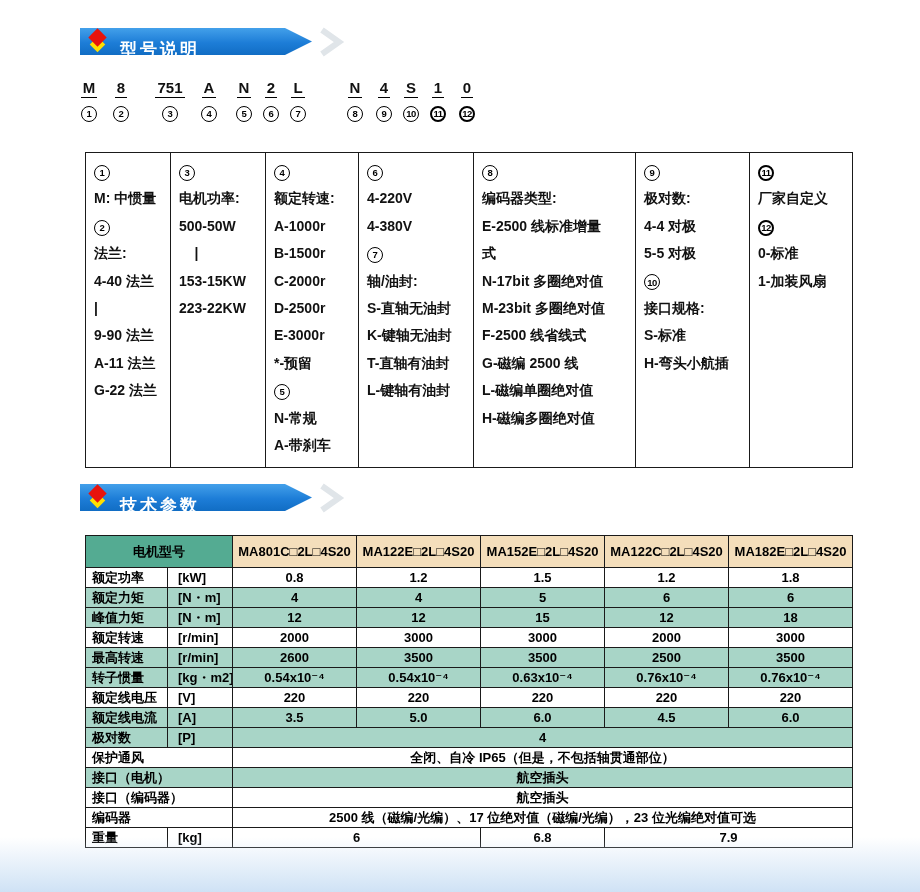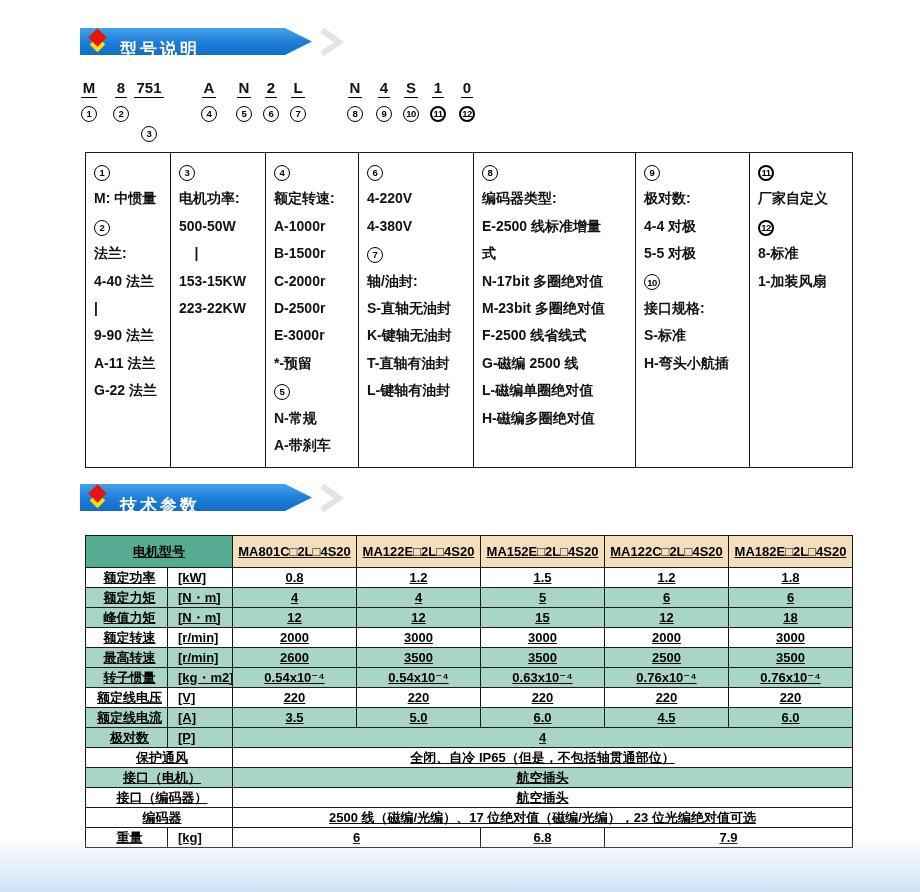--- a/index.html
+++ b/index.html
@@ -50,31 +50,31 @@
   .model-table td{
     border:1.4px solid var(--table-border,#1a1a1a);
     vertical-align:top;padding:5px 2px 8px 8px;
     font-size:14px;font-weight:bold;background:#fff;
   }
   .mt-line{line-height:27.4px;white-space:pre;}
 
   
   .spec-table{
     position:absolute;left:85px;top:535px;width:767px;
-    border-collapse:collapse;table-layout:fixed;font-weight:bold;text-decoration:underline;
+    border-collapse:collapse;table-layout:fixed;font-weight:bold;
   }
   .spec-table th,.spec-table td{
     border:1.3px solid var(--table-border,#1a1a1a);
     font-size:13px;color:#000;overflow:hidden;white-space:nowrap;
   }
   .spec-table th{height:29px;}
   .spec-table td{height:19px;text-align:center;background:#fff;padding:0;}
   .corner-th{background:var(--header-teal,#54ab92);font-size:14px;}
   .model-th{background:var(--model-header-cream,#f4debb);font-size:13px;}
-  .spec-table td.lab{text-align:center;padding-left:6px;}
+  .spec-table td.lab{text-align:left;padding-left:6px;}
   .spec-table td.unit{text-align:left;padding-left:10px;margin-top:8px;}
   .spec-table tr.shade td{background:var(--row-teal,#a8d5c7);}
 
   .bottom-fade{
     position:absolute;left:0;bottom:0;width:920px;height:55px;
     background:linear-gradient(180deg,rgba(207,226,245,0) 0%,var(--bottom-fade,#cfe2f5) 100%);
   }
 </style>
 </head>
 <body>
@@ -96,21 +96,21 @@
 
   <div class="code-row" id="code-row">
       <div class="code-item" style="left: 71px;">
         <span class="code-char">M</span>
         <span class="circ">1</span>
       </div>
       <div class="code-item" style="left: 103px;">
         <span class="code-char">8</span>
         <span class="circ">2</span>
       </div>
-      <div class="code-item" style="left: 131px; gap: 20px;">
+      <div class="code-item" style="left: 152px;">
         <span class="code-char">751</span>
         <span class="circ">3</span>
       </div>
       <div class="code-item" style="left: 191px;">
         <span class="code-char">A</span>
         <span class="circ">4</span>
       </div>
       <div class="code-item" style="left: 226px;">
         <span class="code-char">N</span>
         <span class="circ">5</span>
@@ -219,21 +219,21 @@
             <div class="mt-line">5-5 对极</div>
             <div class="mt-line"><span class="circ">10</span></div>
             <div class="mt-line">接口规格:</div>
             <div class="mt-line">S-标准</div>
             <div class="mt-line">H-弯头小航插</div>
           </td>
           <td class="mt-cell">
             <div class="mt-line"><span class="circ circ-bold">11</span></div>
             <div class="mt-line">厂家自定义</div>
             <div class="mt-line"><span class="circ circ-bold">12</span></div>
-            <div class="mt-line">8-标准</div>
+            <div class="mt-line">0-标准</div>
             <div class="mt-line">1-加装风扇</div>
           </td>
         </tr>
       </tbody>
   </table>
 
   <div class="banner" style="top:484px;">
     <div class="banner-arrow">
       <span class="banner-text">技术参数</span>
     </div>

